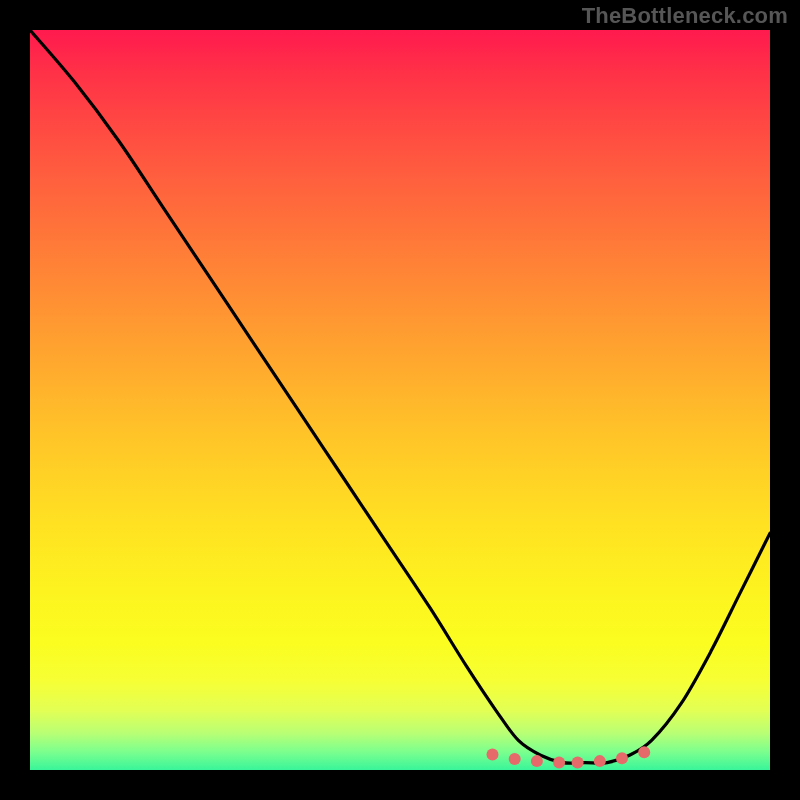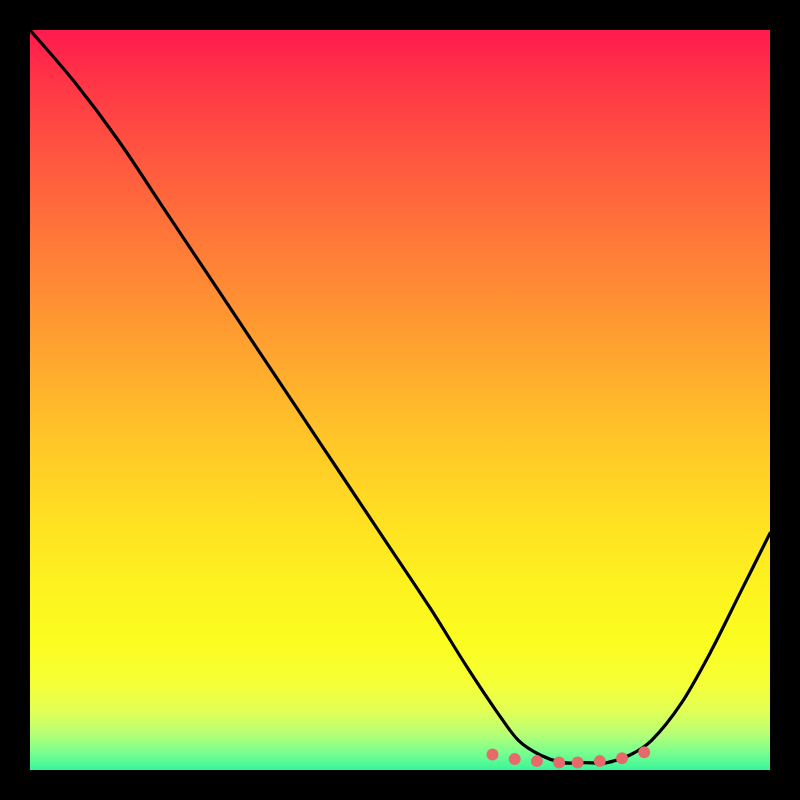--- a/index.html
+++ b/index.html
@@ -52,20 +52,21 @@
     position: absolute;
     inset: 0;
     width: 740px;
     height: 740px;
   }
 </style>
 </head>
 <body>
 
 <div class="frame">
+  <div class="attribution">TheBottleneck.com</div>
 
   <div class="plot-area">
     <div class="gradient-bg"></div>
     <svg class="curve" viewBox="0 0 740 740" preserveAspectRatio="none">
       <path id="curve-path" fill="none" stroke="#000000" stroke-width="3.2" stroke-linejoin="round" stroke-linecap="round" d="M 0.00 0.00 C 7.40 8.63, 29.60 33.30, 44.40 51.80 C 59.20 70.30, 74.00 90.03, 88.80 111.00 C 103.60 131.97, 118.40 155.40, 133.20 177.60 C 148.00 199.80, 162.80 222.00, 177.60 244.20 C 192.40 266.40, 207.20 288.60, 222.00 310.80 C 236.80 333.00, 251.60 355.20, 266.40 377.40 C 281.20 399.60, 296.00 421.80, 310.80 444.00 C 325.60 466.20, 340.40 488.40, 355.20 510.60 C 370.00 532.80, 386.03 556.23, 399.60 577.20 C 413.17 598.17, 425.50 619.13, 436.60 636.40 C 447.70 653.67, 457.57 668.47, 466.20 680.80 C 474.83 693.13, 481.00 703.00, 488.40 710.40 C 495.80 717.80, 503.20 721.50, 510.60 725.20 C 518.00 728.90, 525.40 731.37, 532.80 732.60 C 540.20 733.83, 547.60 732.60, 555.00 732.60 C 562.40 732.60, 569.80 733.83, 577.20 732.60 C 584.60 731.37, 592.00 728.90, 599.40 725.20 C 606.80 721.50, 612.97 719.03, 621.60 710.40 C 630.23 701.77, 641.33 688.20, 651.20 673.40 C 661.07 658.60, 670.93 640.10, 680.80 621.60 C 690.67 603.10, 700.53 582.13, 710.40 562.40 C 720.27 542.67, 735.07 513.07, 740.00 503.20"></path>
       <g id="markers-group">
           <circle cx="462.50" cy="724.46" r="6" fill="#e66a6a"></circle>
           <circle cx="484.70" cy="728.90" r="6" fill="#e66a6a"></circle>
           <circle cx="506.90" cy="731.12" r="6" fill="#e66a6a"></circle>
           <circle cx="529.10" cy="732.60" r="6" fill="#e66a6a"></circle>

